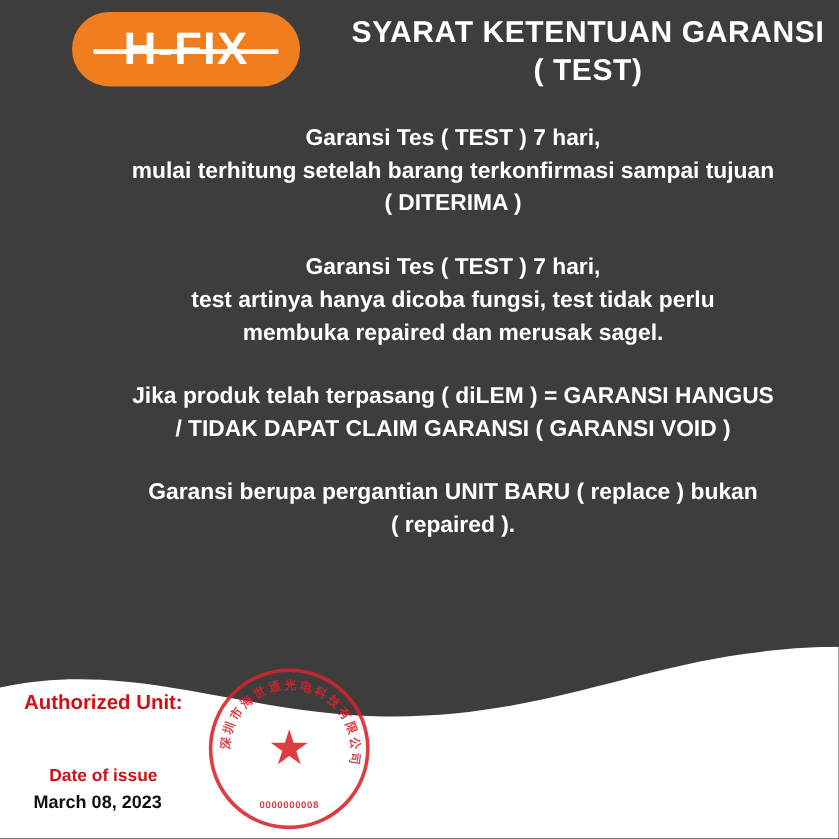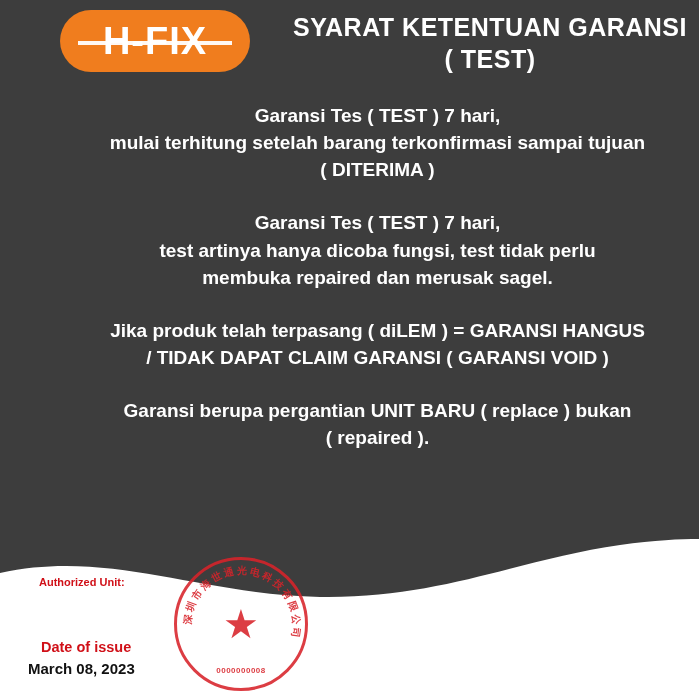--- a/index.html
+++ b/index.html
@@ -107,24 +107,24 @@
   .footer {
     position: absolute;
     left: 0;
     bottom: 0;
     width: 699px;
     height: 160px;
     z-index: 3;
   }
   .auth-unit {
     position: absolute;
-    left: 39px;
+    left: 20px;
     top: 37px;
     color: #d01018;
-    font-size: 11px;
+    font-size: 17px;
     font-weight: bold;
   }
   .company {
     position: absolute;
     left: 28px;
     top: 58px;
     color: #222222;
     font-size: 12.5px;
     font-weight: bold;
   }

